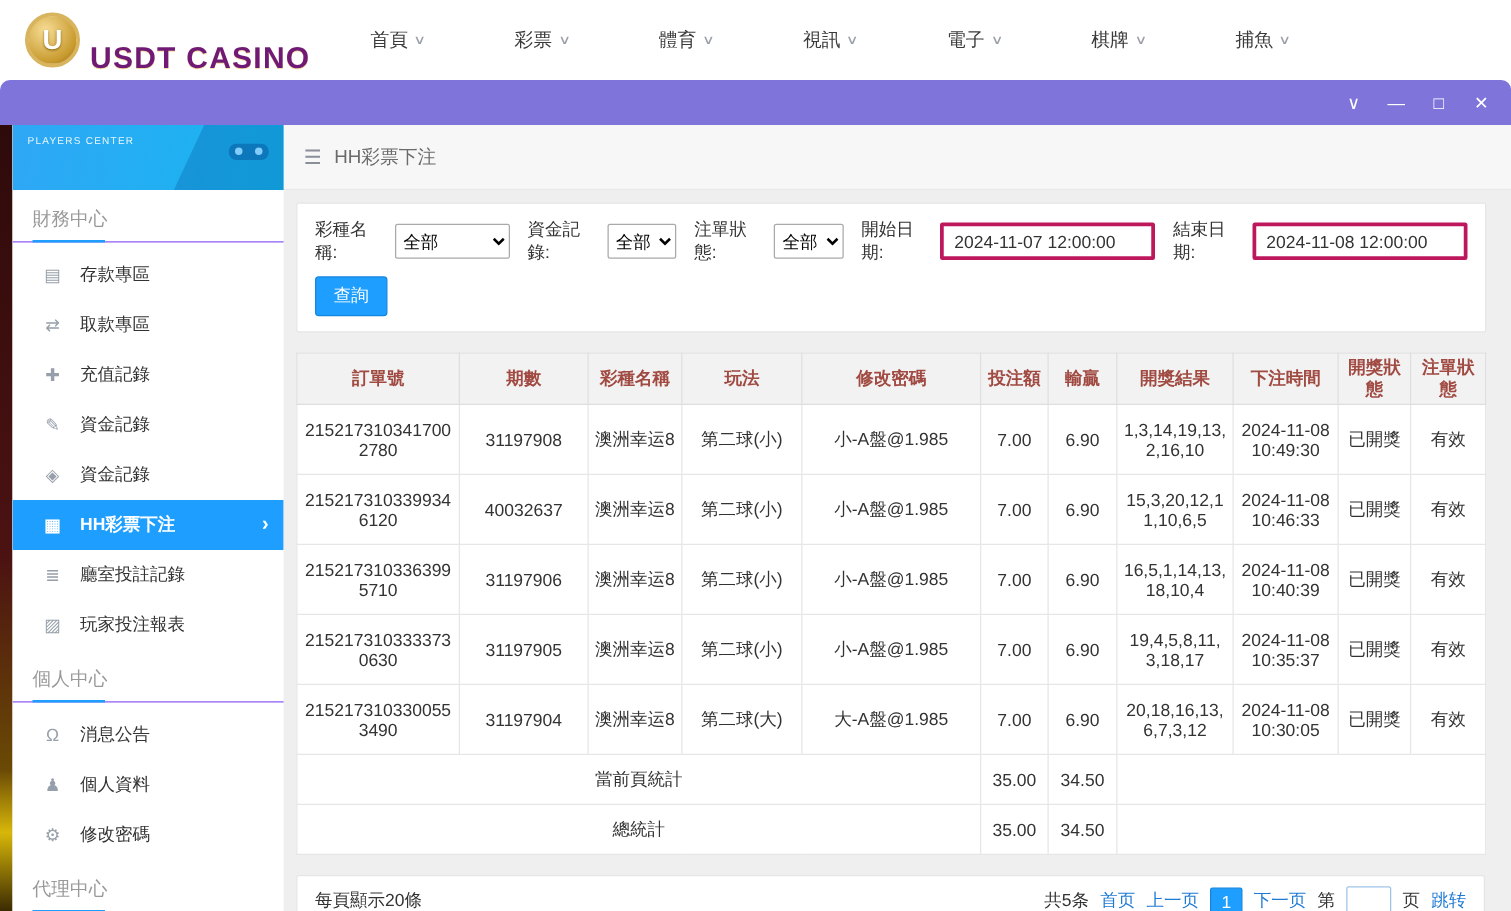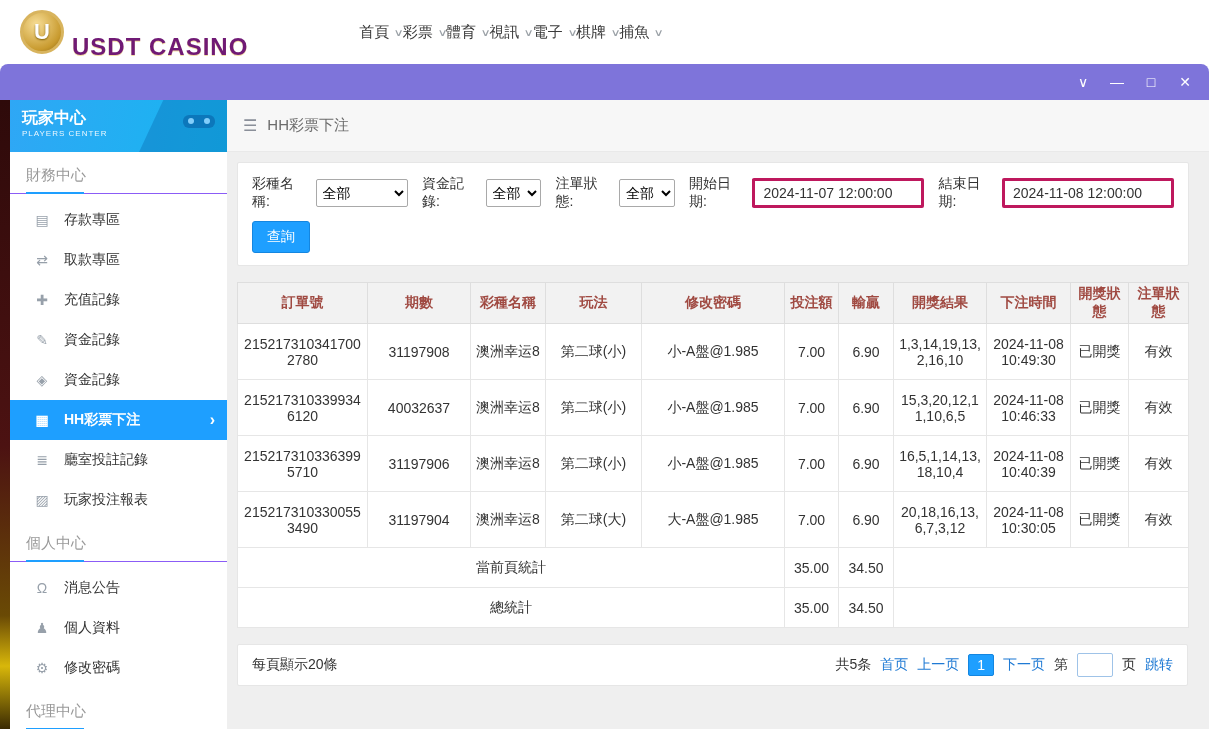--- a/index.html
+++ b/index.html
@@ -9,21 +9,21 @@
 
   
   .topnav { height:64px; background:#fff; display:flex; align-items:center; padding:0 20px; flex:0 0 auto; }
   .logo { display:flex; align-items:center; gap:8px; cursor:pointer; }
   .logo-badge { width:44px; height:44px; border-radius:50%; border:3px solid #d8b45e;
     background:radial-gradient(circle at 35% 30%, #f7dd96, #c89a2e 70%, #8a6410);
     color:#fff; font-weight:bold; font-size:22px; display:flex; align-items:center; justify-content:center;
     text-shadow:0 1px 2px #7a5a00; }
   .logo-text { font-size:24px; font-weight:bold; color:#701a75; letter-spacing:1px;
     text-shadow:0 1px 0 #f3dfa6;margin-top:29px; }
-  .nav-items { display:flex; margin-left:111px; }
+  .nav-items { display:flex; gap:72px; margin-left:48px; }
   .nav-item { display:flex; align-items:center; gap:6px; font-size:15px; color:#3a3a3a;
     cursor:pointer; text-decoration:none; white-space:nowrap; }
   .nav-item .chev { color:#9aa0a6; font-size:10px; transform:scaleX(1.4); }
 
   
   .titlebar { height:36px; background:#7e74da; border-radius:8px 8px 0 0;
     display:flex; align-items:center; justify-content:flex-end; gap:18px; padding:0 16px; flex:0 0 auto; }
   .win-btn { color:#fff; font-size:14px; line-height:1; cursor:pointer; width:16px; text-align:center; }
 
   
@@ -137,21 +137,20 @@
     <span class="win-btn">—</span>
     <span class="win-btn">□</span>
     <span class="win-btn">✕</span>
   </div>
 
   <div class="body">
     <div class="left-strip"></div>
 
     <aside class="sidebar">
       <div class="sidebar-header">
-        <div class="sh-title">玩家中心</div>
         <div class="sh-sub">PLAYERS CENTER</div>
         <svg class="sh-pad" width="36" height="22" viewBox="0 0 36 22">
           <rect x="2" y="5" width="32" height="13" rx="6" fill="#0c74b8"></rect>
           <circle cx="10" cy="11" r="3" fill="#8fd4ff"></circle>
           <circle cx="26" cy="11" r="3" fill="#8fd4ff"></circle>
         </svg>
       </div>
 
       <div class="section-title">財務中心</div>
       <div class="menu">
@@ -303,20 +302,33 @@
               <td>第二球(小)</td>
               <td>小-A盤@1.985</td>
               <td>7.00</td>
               <td>6.90</td>
               <td>16,5,1,14,13,18,10,4</td>
               <td>2024-11-08 10:40:39</td>
               <td>已開獎</td>
               <td>有效</td>
             </tr>
             <tr class="data-row">
+              <td>2152173103333730630</td>
+              <td>31197905</td>
+              <td>澳洲幸运8</td>
+              <td>第二球(小)</td>
+              <td>小-A盤@1.985</td>
+              <td>7.00</td>
+              <td>6.90</td>
+              <td>19,4,5,8,11,3,18,17</td>
+              <td>2024-11-08 10:35:37</td>
+              <td>已開獎</td>
+              <td>有效</td>
+            </tr>
+            <tr class="data-row">
               <td>2152173103300553490</td>
               <td>31197904</td>
               <td>澳洲幸运8</td>
               <td>第二球(大)</td>
               <td>大-A盤@1.985</td>
               <td>7.00</td>
               <td>6.90</td>
               <td>20,18,16,13,6,7,3,12</td>
               <td>2024-11-08 10:30:05</td>
               <td>已開獎</td>

